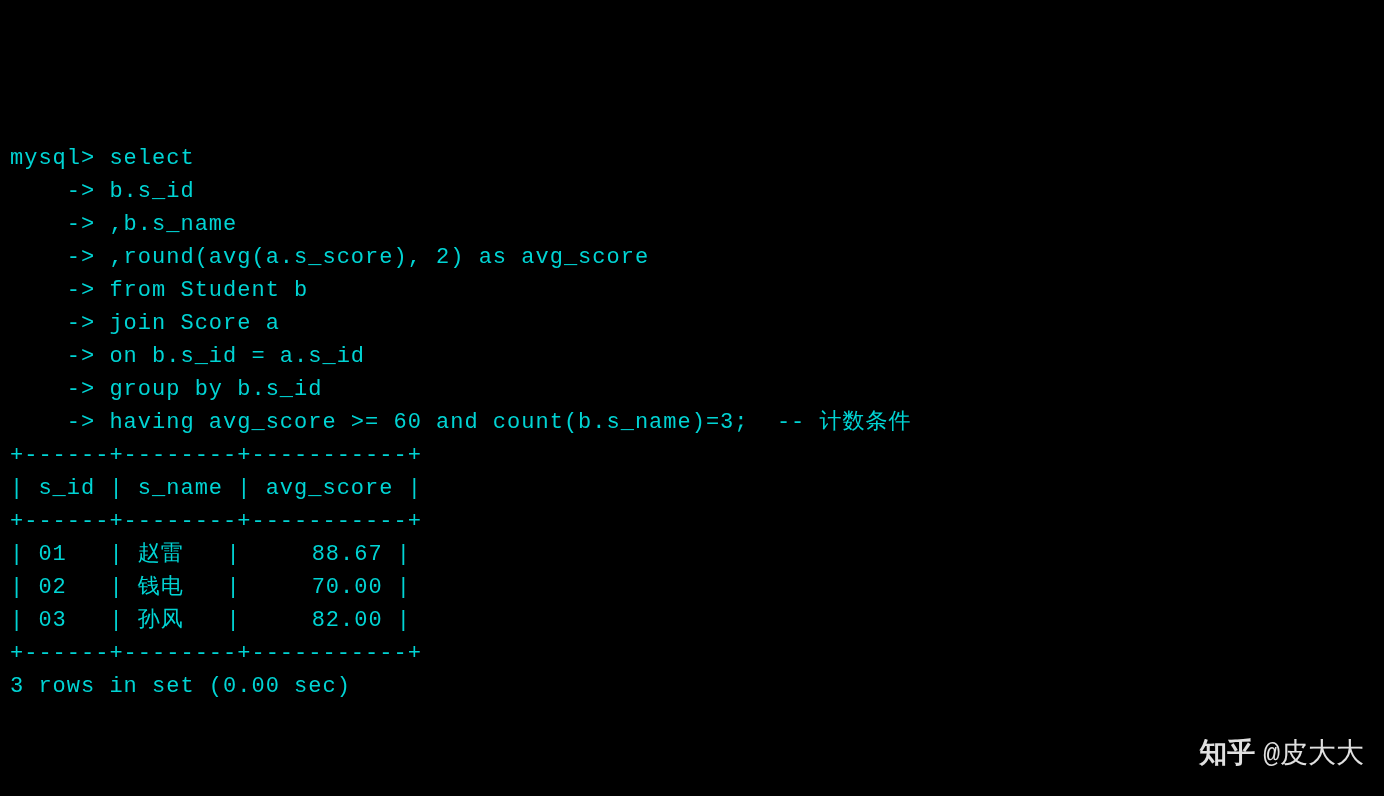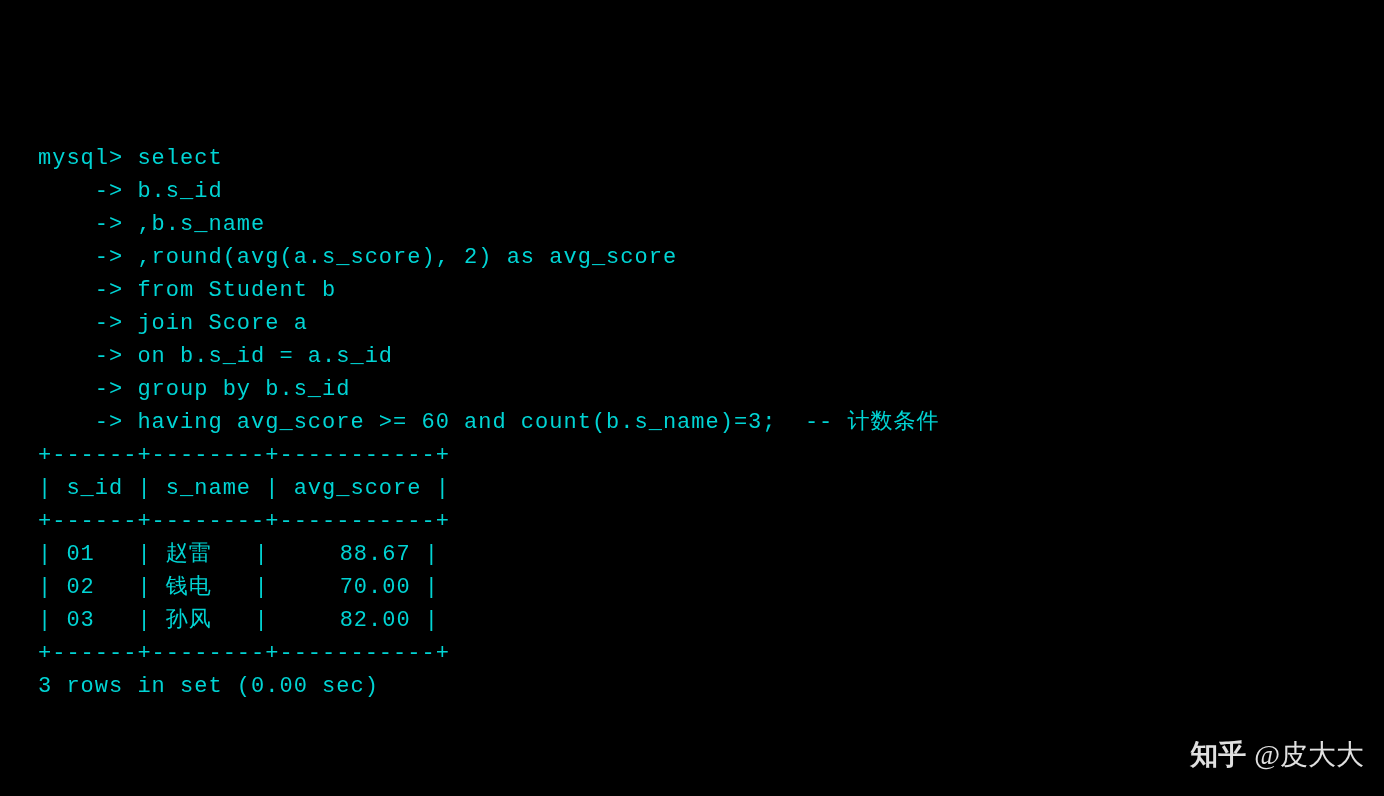--- a/index.html
+++ b/index.html
@@ -9,29 +9,28 @@
       font-family: 'Consolas', 'Monaco', 'Courier New', monospace;
       font-size: 22px;
       line-height: 1.5;
       color: #00d4d4;
       letter-spacing: 1px;
       white-space: pre;
       overflow: hidden;
     }
     .line {
       display: block;
-      margin-left: 28px;
     }
     .watermark {
       position: fixed;
       bottom: 20px;
       right: 20px;
       color: #e0e0e0;
       font-size: 28px;
-      font-family: Liberation Serif, serif;
+      font-family: Liberation Mono, monospace;
       letter-spacing: 0;
       white-space: normal;
     }
     .zhihu-logo {
       font-weight: bold;
       margin-right: 8px;
     }
   </style>
 </head>
 <body>

